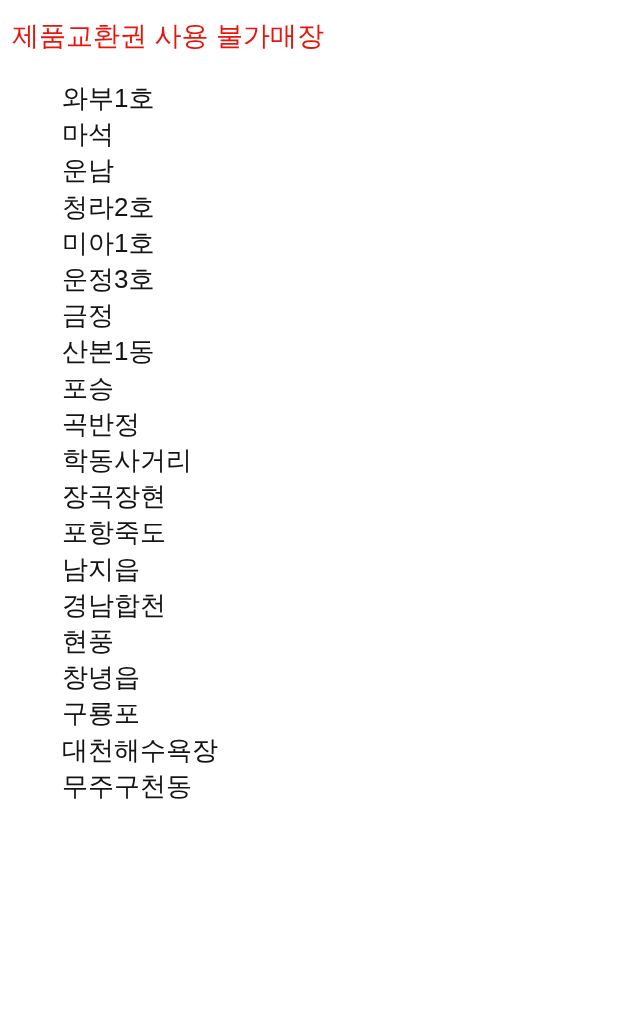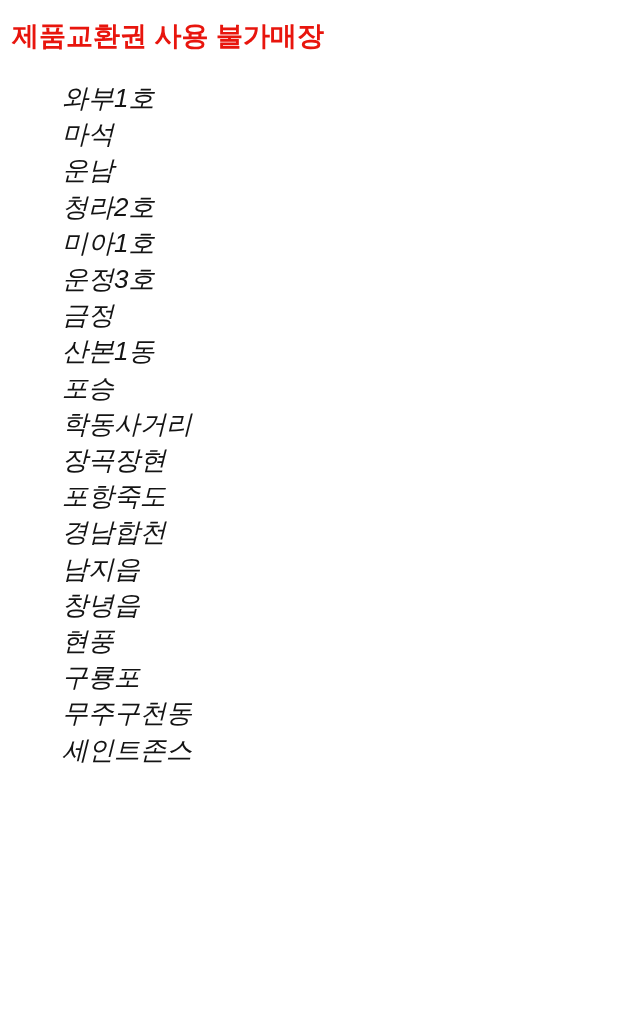--- a/index.html
+++ b/index.html
@@ -13,59 +13,59 @@
     font-family: "Liberation Sans", sans-serif;
     overflow: hidden;
   }
   .page {
     width: 100%;
     height: 100%;
     box-sizing: border-box;
   }
   .page-title {
     color: var(--title-color, #e8150d);
-    font-weight: 700;
+    font-weight: 400;
     font-size: 27px;
     line-height: 30px;
     margin: 21px 0 0 12px;
     letter-spacing: 0;
   }
   .store-list {
     list-style: none;
     margin: 29px 0 0 62px;
     padding: 0;
   }
   .store-list li {
     font-size: 26px;
     line-height: 36.2px;
     font-weight: 400;
     color: var(--text-color, #141414);
     white-space: nowrap;
-    font-style: italic;
   }
 </style>
 </head>
 <body style="background: rgb(255, 255, 255);">
 
 <div class="page">
   <h1 class="page-title">제품교환권 사용 불가매장</h1>
   <ul class="store-list">
       <li>와부1호</li>
       <li>마석</li>
       <li>운남</li>
       <li>청라2호</li>
       <li>미아1호</li>
       <li>운정3호</li>
       <li>금정</li>
       <li>산본1동</li>
       <li>포승</li>
+      <li>곡반정</li>
       <li>학동사거리</li>
       <li>장곡장현</li>
       <li>포항죽도</li>
+      <li>남지읍</li>
       <li>경남합천</li>
-      <li>남지읍</li>
+      <li>현풍</li>
       <li>창녕읍</li>
-      <li>현풍</li>
       <li>구룡포</li>
+      <li>대천해수욕장</li>
       <li>무주구천동</li>
-      <li>세인트존스</li>
     </ul>
 </div>
 
 </body></html>

